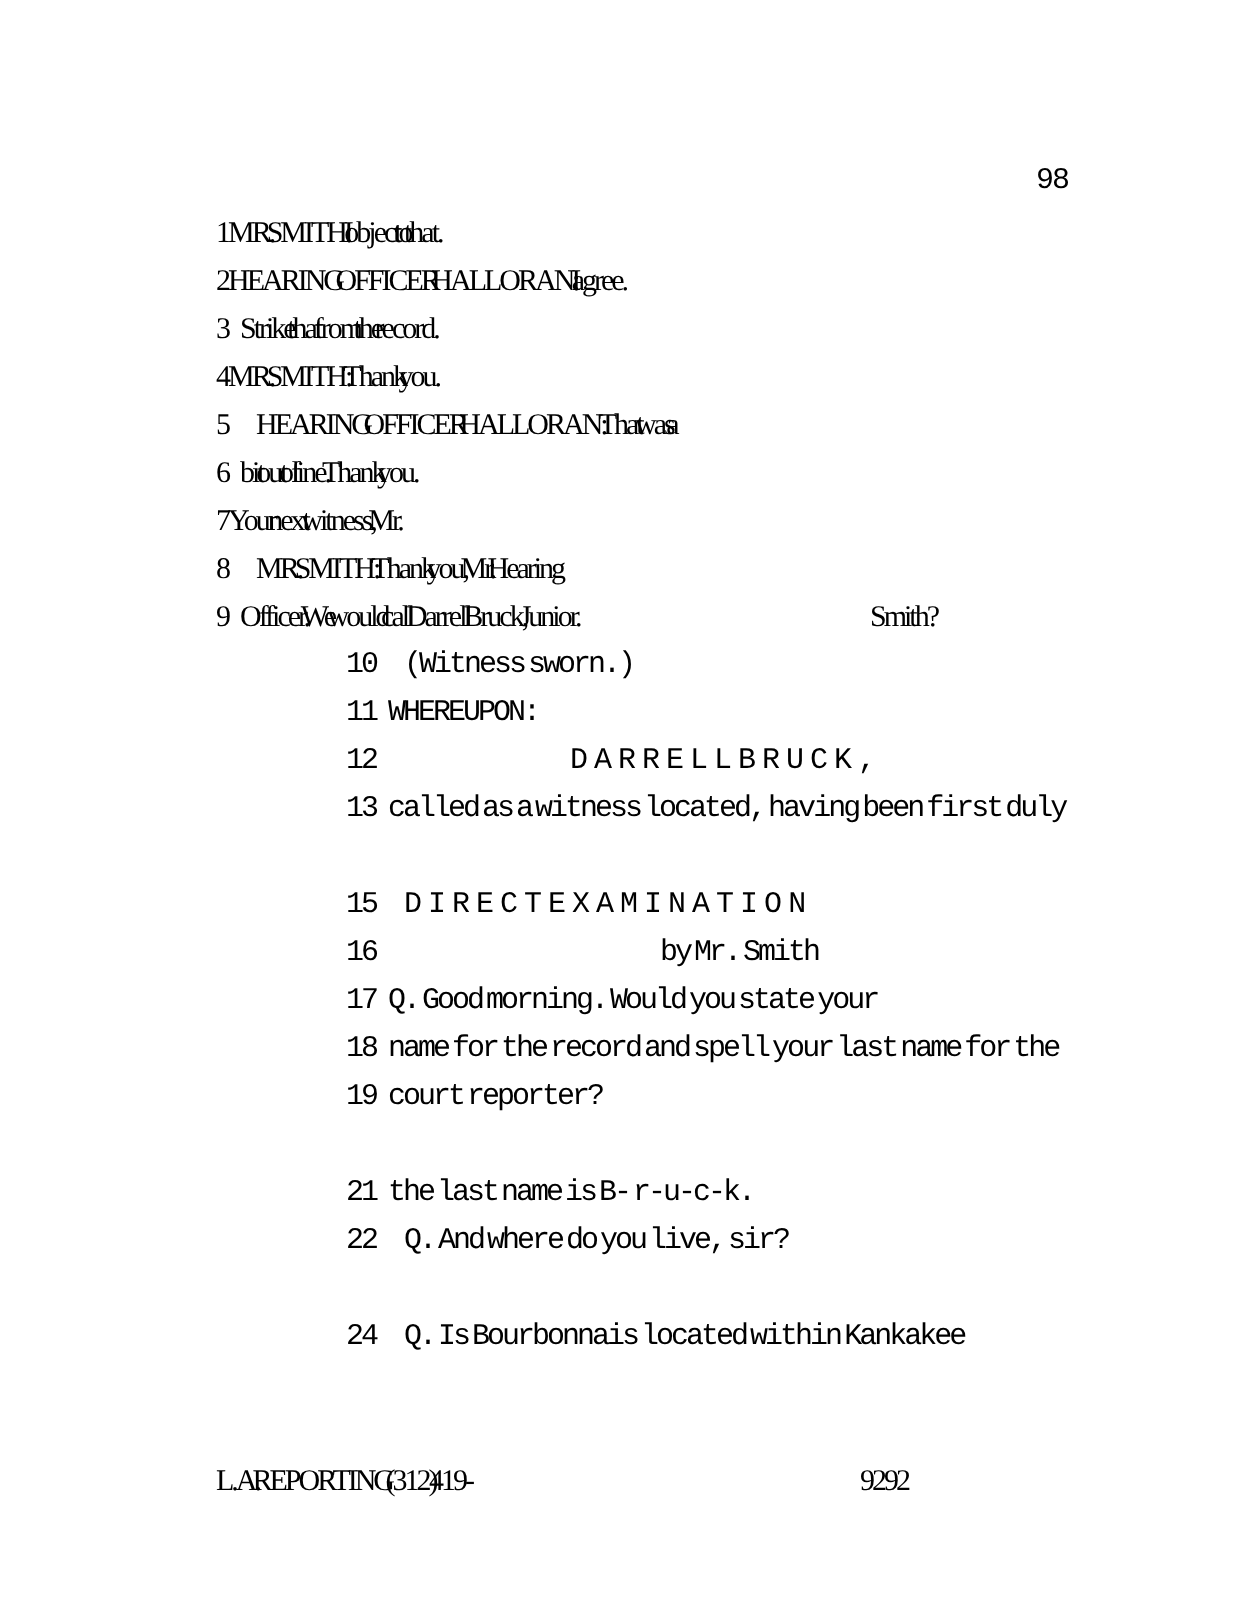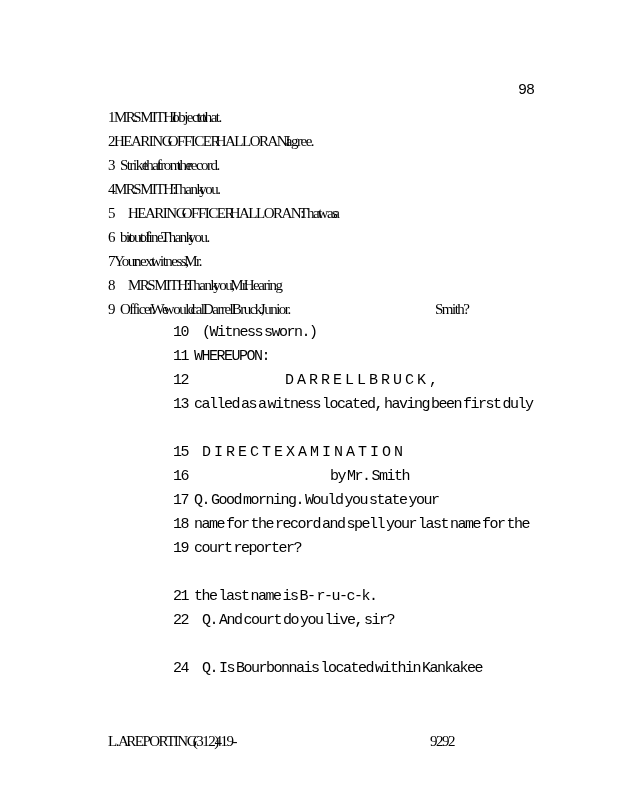--- a/index.html
+++ b/index.html
@@ -73,20 +73,20 @@
 
   <div class="ln i1" style="top:493px"><span class="no g1">17</span><span>Q. Good morning. Would you state your</span></div>
 
   <div class="ln i1" style="top:517px"><span class="no g1">18</span><span>name for the record and spell your last name for the</span></div>
 
   <div class="ln i1" style="top:541px"><span class="no g1">19</span><span>court reporter?</span></div>
 
 
   <div class="ln i1" style="top:589px"><span class="no g1">21</span><span>the last name is B- r-u-c-k.</span></div>
 
-  <div class="ln i1" style="top:613px"><span class="no g2">22</span><span>Q. And court do you live, sir?</span></div>
+  <div class="ln i1" style="top:613px"><span class="no g2">22</span><span>Q. And where do you live, sir?</span></div>
 
 
   <div class="ln i1" style="top:661px"><span class="no g2">24</span><span>Q. Is Bourbonnais located within Kankakee</span></div>
 
   <div class="ln i0" style="top:733px"><span>L.A. REPORTING (312) 419-</span><span class="absFooter">9292</span></div>
 
 </div>
 
 </body></html>

